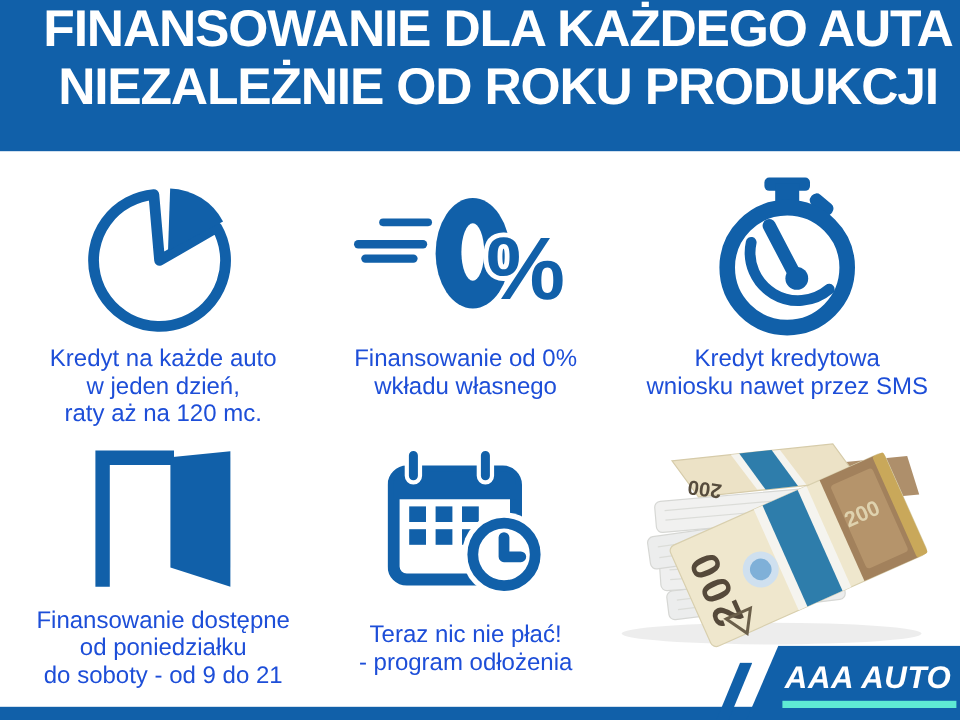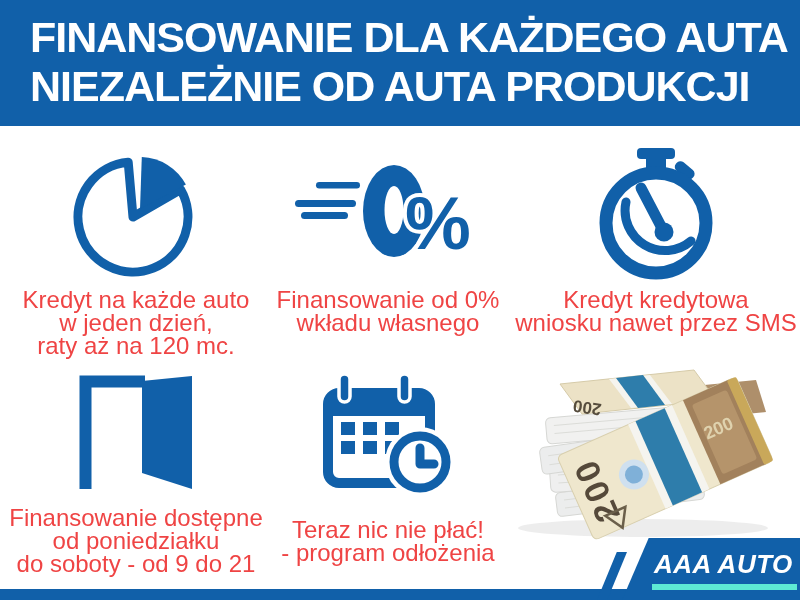--- a/index.html
+++ b/index.html
@@ -5,26 +5,26 @@
   html,body{margin:0;padding:0;}
   body{width:800px;height:600px;position:relative;background:#ffffff;overflow:hidden;
        font-family:"Liberation Sans",sans-serif;}
   .stage{position:absolute;inset:0;width:800px;height:600px;}
 
   
   .header{position:absolute;left:0;top:0;width:800px;height:126px;background:#1160A9;
           color:#fff;font-weight:bold;}
   .header .h-line{padding-left:30px;font-size:43px;line-height:49px;letter-spacing:-1px;
           white-space:nowrap;}
-  .header .h-wrap{padding-top:13px;}
+  .header .h-wrap{text-align:center;}
 
   
   .cell{position:absolute;display:flex;flex-direction:column;align-items:center;text-align:center;}
   .icon-box{height:145px;display:flex;align-items:center;justify-content:center;width:100%;}
-  .caption{color:#ef4444;font-size:24px;line-height:23px;margin-top:1px;}
+  .caption{color:#1d4ed8;font-size:20px;line-height:23px;margin-top:1px;}
   .caption div{white-space:nowrap;}
 
   .c0{left:8px;  top:142px;width:256px;}
   .c1{left:268px;top:142px;width:240px;}
   .c2{left:518px;top:142px;width:276px;}
   .c3{left:8px;  top:360px;width:256px;justify-content:center;}
   .c4{left:268px;top:360px;width:240px;gap:12px;}
   .c5{left:498px;top:356px;width:300px;height:185px;}
 
   svg{display:block;}
@@ -41,21 +41,21 @@
              padding:0 4px 4px 2px;white-space:nowrap;}
 </style>
 </head>
 <body>
 
 <div class="stage">
 
   <div class="header">
     <div class="h-wrap">
       <div class="h-line">FINANSOWANIE DLA KAŻDEGO AUTA</div>
-      <div class="h-line">NIEZALEŻNIE OD AUTA PRODUKCJI</div>
+      <div class="h-line">NIEZALEŻNIE OD ROKU PRODUKCJI</div>
     </div>
   </div>
 
   <div class="cell c0">
     <div class="icon-box">
       <svg width="135" height="135" viewBox="0 0 135 135" aria-hidden="true">
         <path d="M 111.6 42.5 A 55 55 0 1 1 59.2 15.2 L 64 70 Z" fill="none" stroke="#1160A9" stroke-width="9" stroke-linejoin="round"></path>
         <path d="M 71 62 L 72.8 10 A 52 52 0 0 1 116.9 37.6 Z" fill="#1160A9"></path>
       </svg>
     </div>

